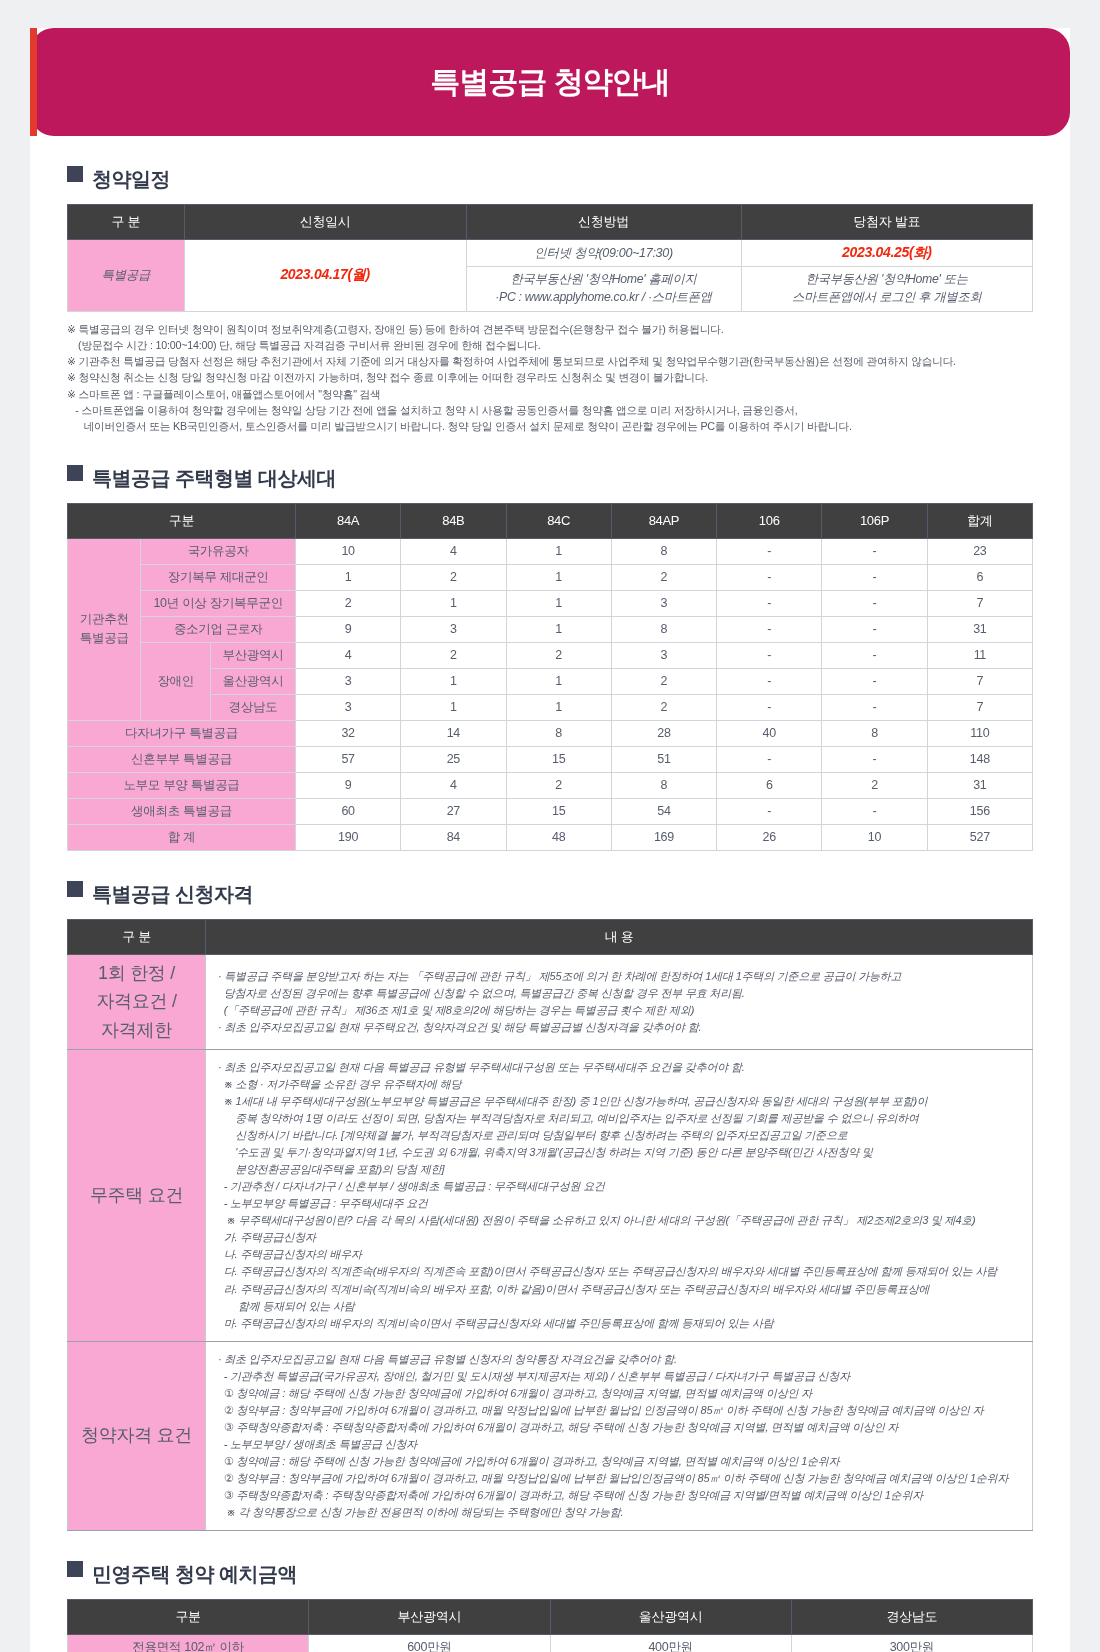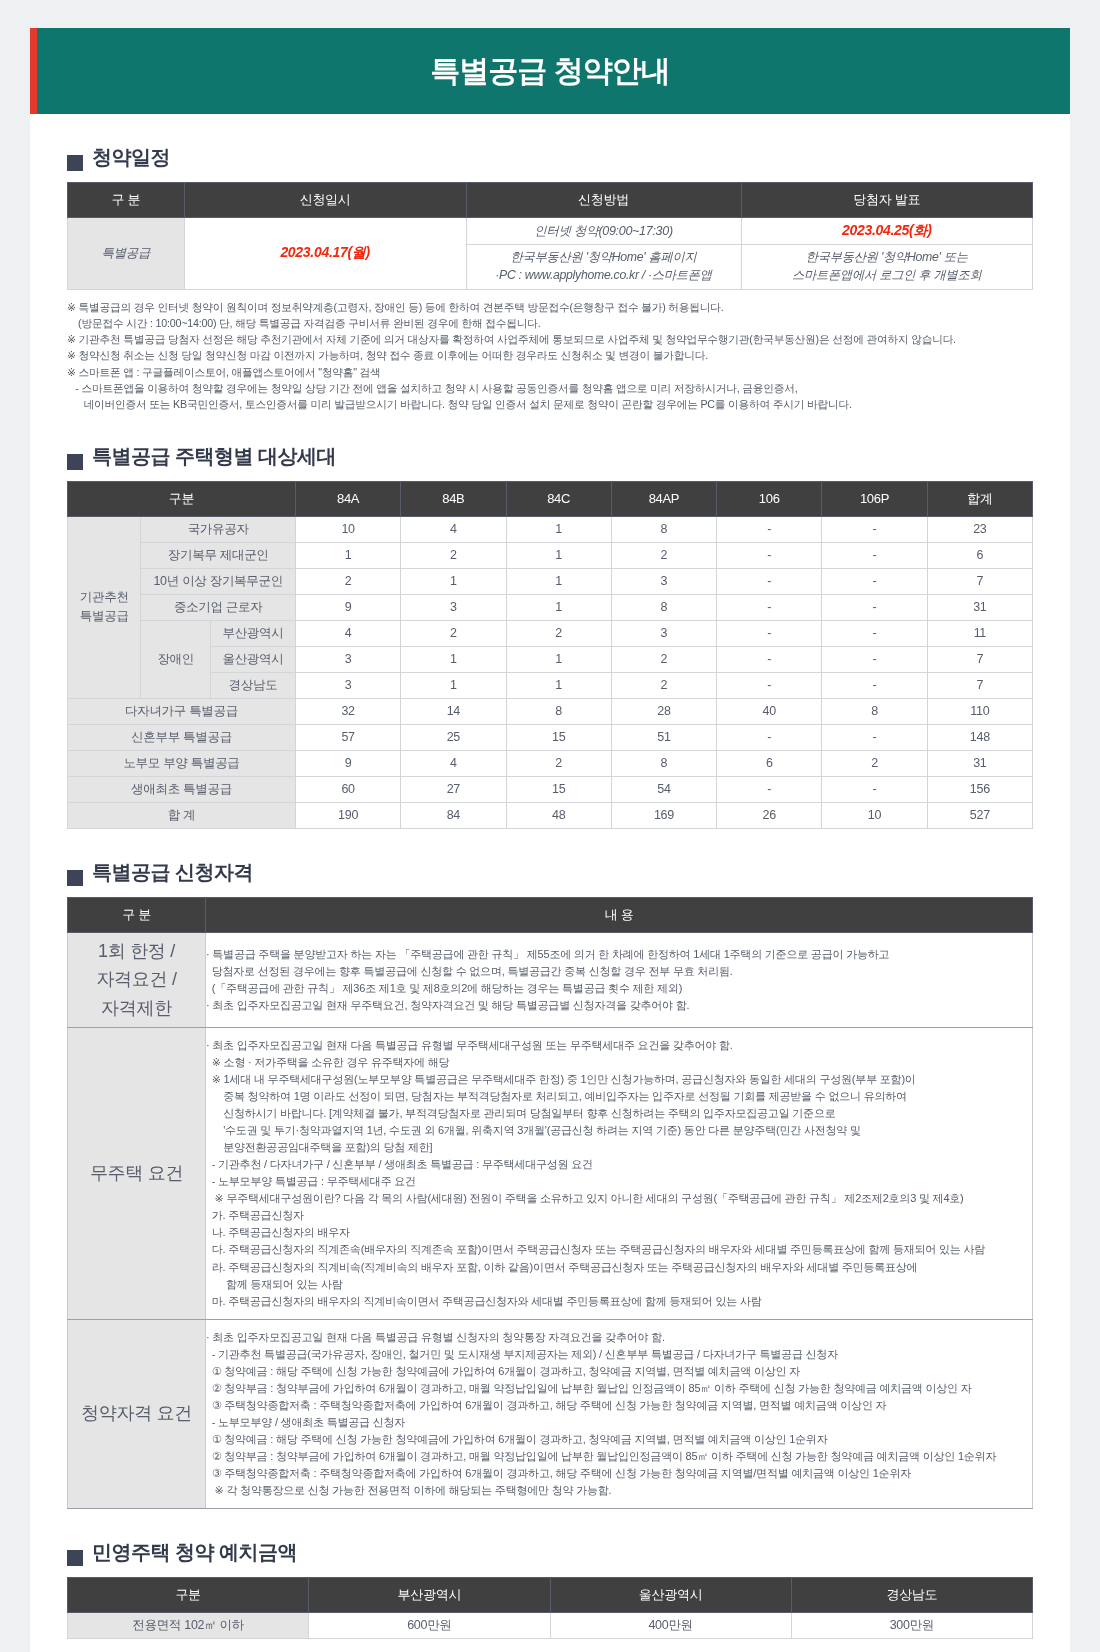--- a/index.html
+++ b/index.html
@@ -7,60 +7,60 @@
   body {
     width:1100px; min-height:1652px;
     background:#eef0f1;
     font-family:"Liberation Sans","DejaVu Sans",sans-serif;
     color:#4e5564;
   }
   .frame { padding:28px 30px 22px; }
   .card { background:#ffffff; min-height:1600px; padding-bottom:26px; }
 
   
-  .titlebar { position:relative; height:86px; background:#0f766e;
-    display:flex; align-items:center; justify-content:center; }
+  .titlebar { position:relative; height:108px; background:#be185d;
+    display:flex; align-items:center; justify-content:center;border-radius:24px; }
   .red-accent { position:absolute; left:0; top:0; width:7px; height:100%; background:#e23b2e; }
   .titlebar h1 { margin:0; color:#ffffff; font-size:30px; font-weight:700; letter-spacing:-1px; }
 
   .content { padding:0 37px; }
 
   
-  .section-title { display:flex; align-items:flex-end; gap:9px;
+  .section-title { display:flex; align-items:flex-start; gap:9px;
     margin:30px 0 11px; font-size:20px; font-weight:700; color:#333a4c; letter-spacing:-0.5px; }
   .section-title .bullet { width:16px; height:16px; background:#3e4457; flex:0 0 auto; }
 
   
   table.tbl { width:100%; border-collapse:collapse; table-layout:fixed; color:#565d6c; }
   table.tbl thead th { background:#404040; color:#fff; font-weight:500; font-size:13px;
     border:1px solid #565c6b; padding:8px 4px; letter-spacing:-0.3px; }
   table.tbl td { border:1px solid #d4d5d9; background:#fff; text-align:center;
     padding:4px; font-size:12.5px; letter-spacing:-0.3px; }
-  table.tbl td.label { background:#e5e5e5; }
+  table.tbl td.label { background:#f9a8d4; }
   .red { color:#f2270e; font-weight:700; }
 
   
   .schedule-tbl td { padding:5px 4px;font-style:italic; }
   .schedule-tbl .date { font-size:14px; }
   .schedule-tbl .two-line { white-space:pre-line; line-height:1.45; font-size:12.3px; }
 
   
   .notes { margin-top:9px; font-size:10.7px; line-height:1.52; color:#525966;
     white-space:pre-wrap; letter-spacing:-0.2px; }
 
   
   .units-tbl td { padding:2px 3px; font-size:12px; height:17px; }
   .units-tbl td.group { white-space:pre-line; line-height:1.5; }
   .units-tbl tr.grp td { border-top:1.5px solid #9ba1ac; }
   .units-tbl thead th { padding:7px 3px; }
 
   
   .elig-tbl td.label { white-space:pre-line; line-height:1.6; font-size:18px; }
   .elig-tbl td.body { text-align:left; font-size:11px; line-height:1.55;
-    padding:9px 0; white-space:pre-wrap; letter-spacing:-0.2px; color:#535a68; }
+    padding:9px 12px; white-space:pre-wrap; letter-spacing:-0.2px; color:#535a68;font-style:italic; }
   .elig-tbl tbody td { border-color:#9ba1ac; border-left-color:#c9cad0; border-right-color:#c9cad0; }
 
   
   .deposit-tbl td { padding:3.5px 4px; font-size:12.3px; }
 </style>
 </head>
 <body>
 
 <div class="frame">
   <div class="card">

